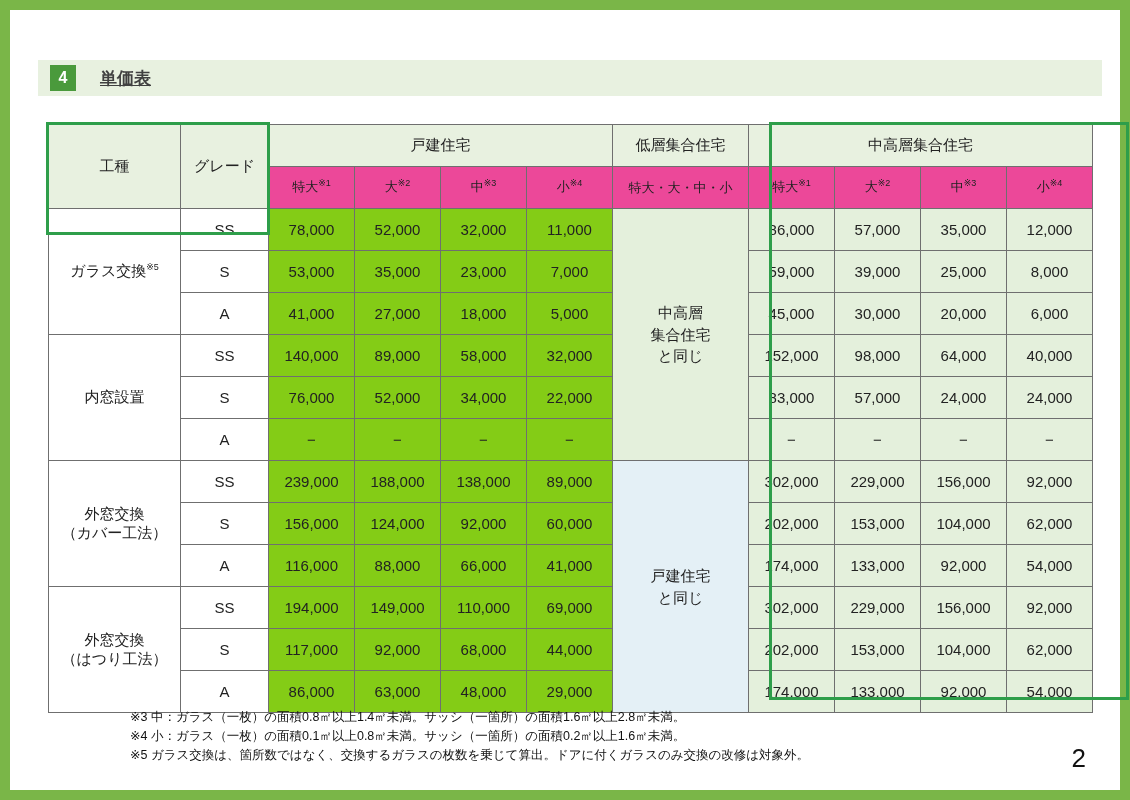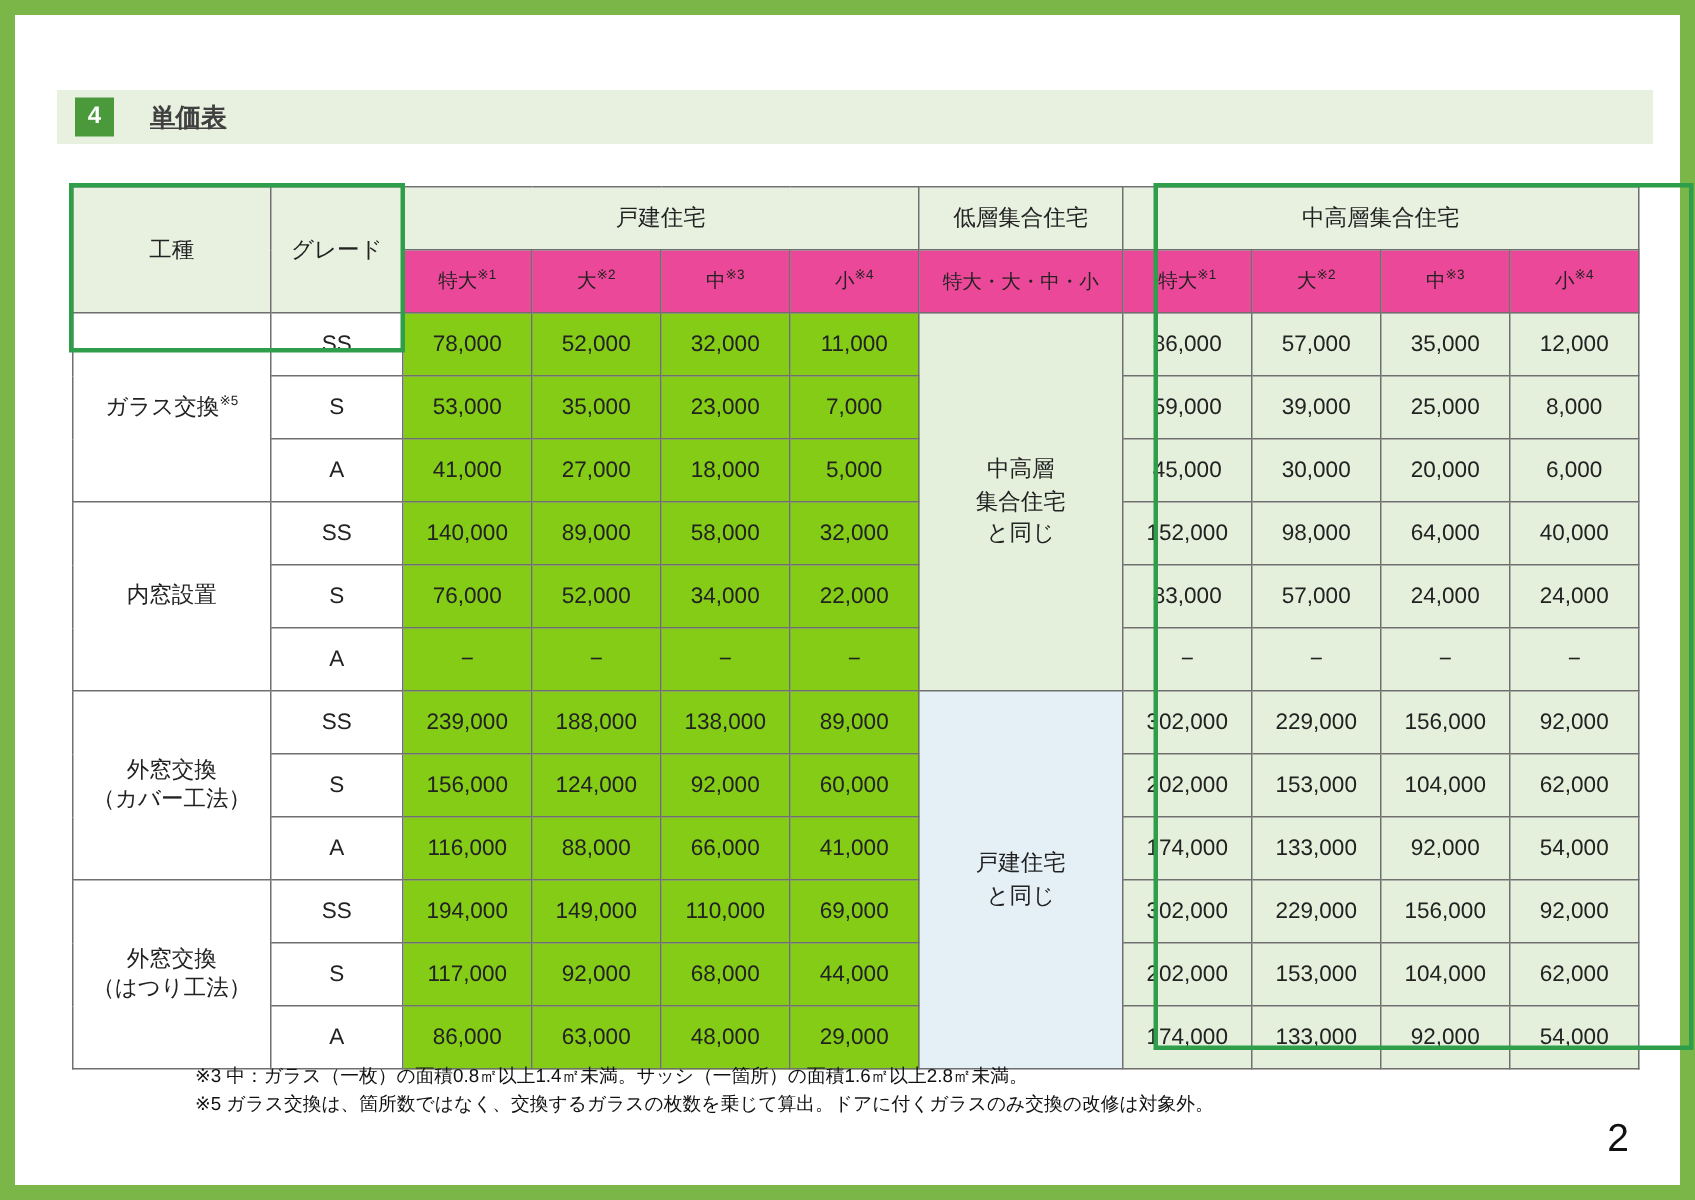--- a/index.html
+++ b/index.html
@@ -339,18 +339,19 @@
           </tr>
         </tbody>
       </table>
     </div>
 
     <div class="outline-left"></div>
     <div class="outline-right"></div>
 
     <div class="notes">
       <div>※3 中：ガラス（一枚）の面積0.8㎡以上1.4㎡未満。サッシ（一箇所）の面積1.6㎡以上2.8㎡未満。</div>
+      <div>※4 小：ガラス（一枚）の面積0.1㎡以上0.8㎡未満。サッシ（一箇所）の面積0.2㎡以上1.6㎡未満。</div>
       <div>※5 ガラス交換は、箇所数ではなく、交換するガラスの枚数を乗じて算出。ドアに付くガラスのみ交換の改修は対象外。</div>
     </div>
 
     <div class="page-num">2</div>
   </div>
 </div>
 
 </body></html>

